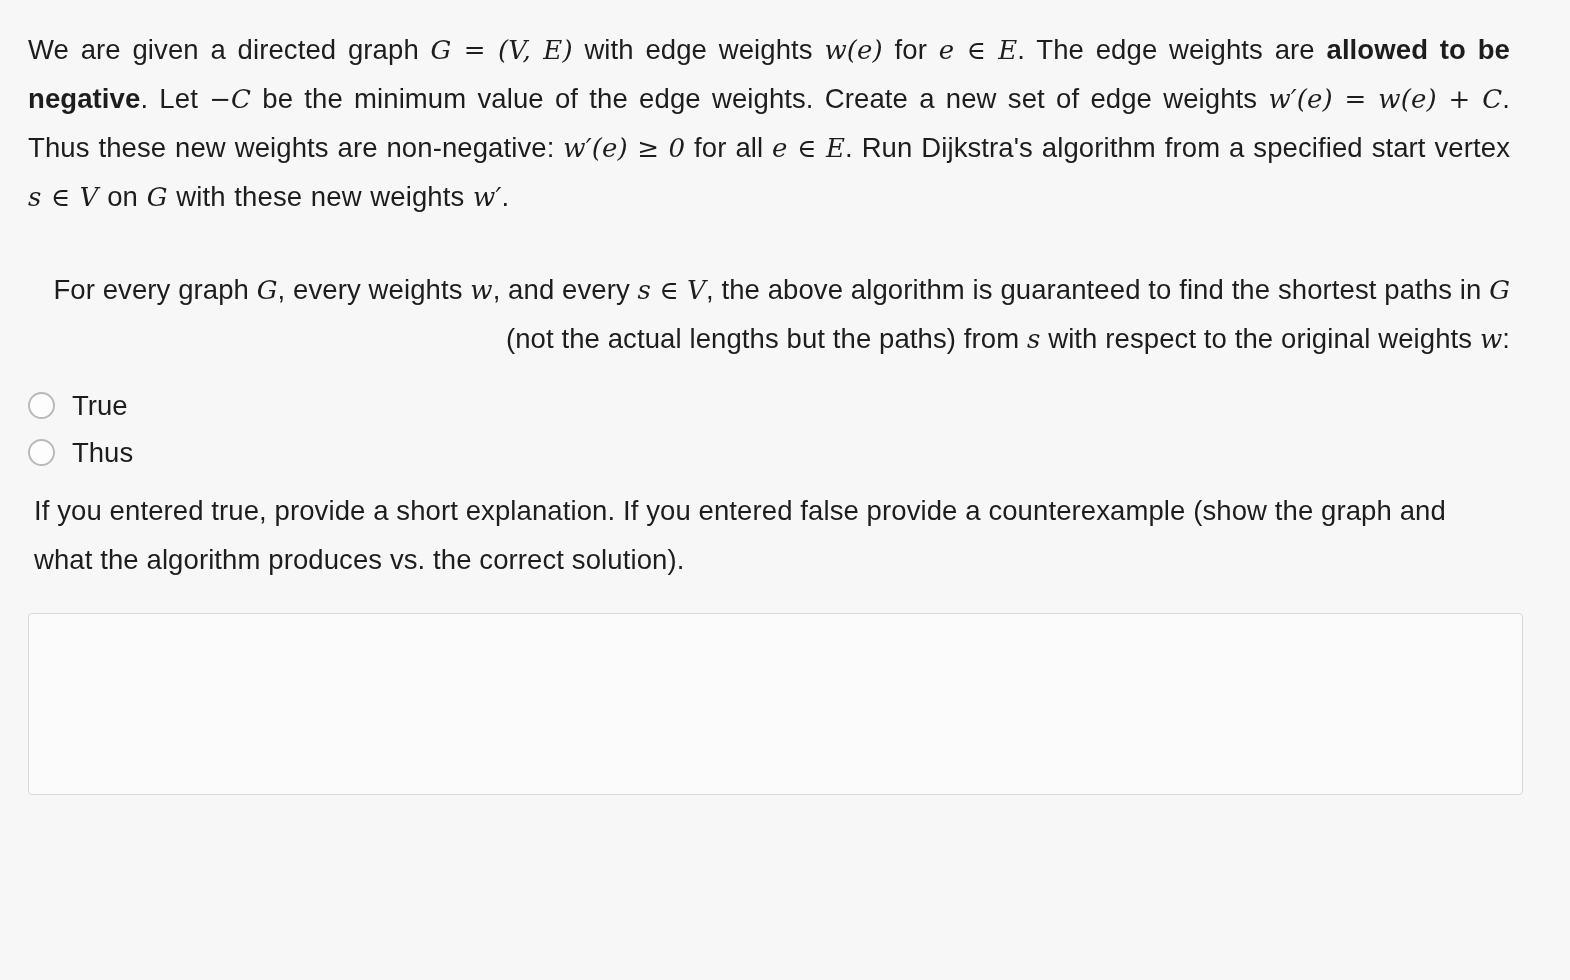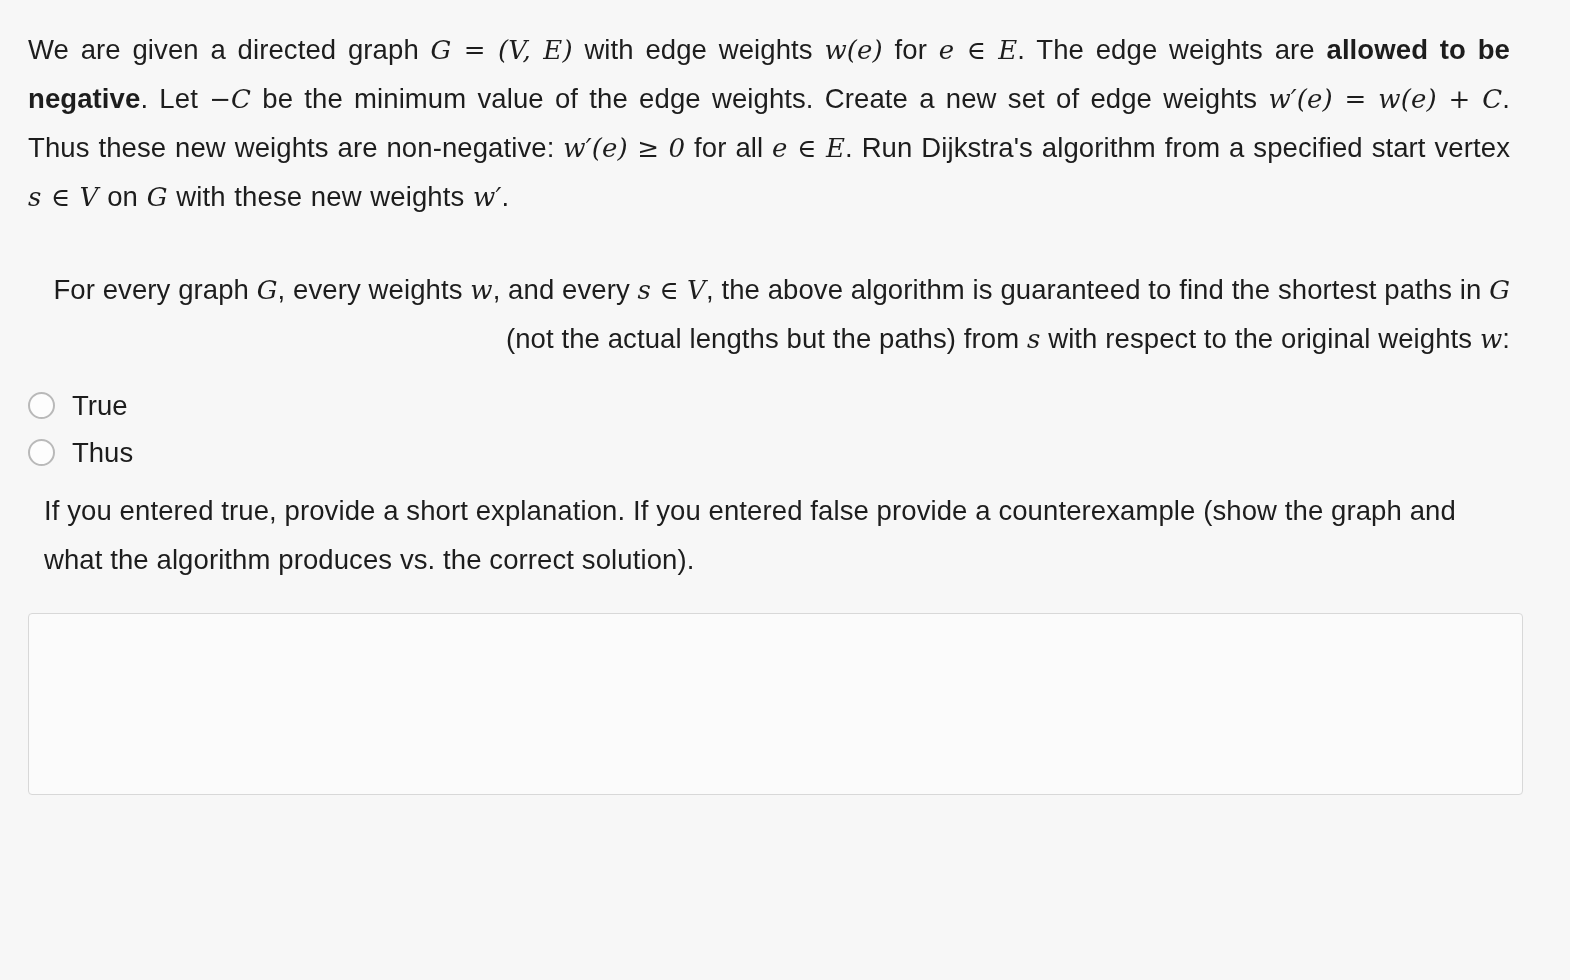--- a/index.html
+++ b/index.html
@@ -32,21 +32,21 @@
     margin: 0 0 22px 0;
     text-align: justify;
     text-justify: inter-word;
     word-spacing: 1px;
   }
   .para.p2 {
     margin: 44px 0 0 0;
     text-align: right;
   }
   .para.p3 {
-    margin: 0 0 8px 16px;
+    margin: 0 0 8px 6px;
   }
   b { font-weight: 700; }
   .mathit {
     font-family: "DejaVu Serif", serif;
     font-style: italic;
     font-size: 26px;
   }
   .nw { white-space: nowrap; }
 
   .choices {

